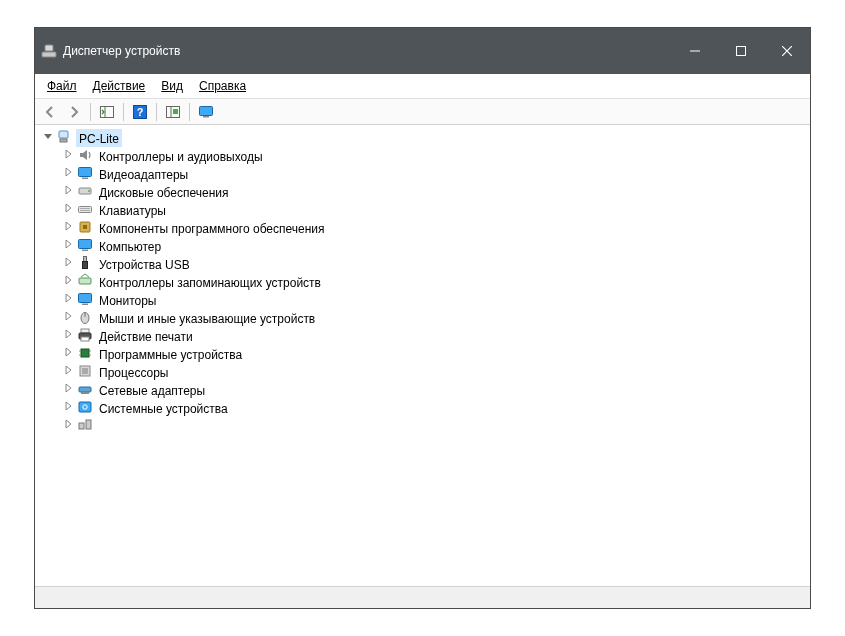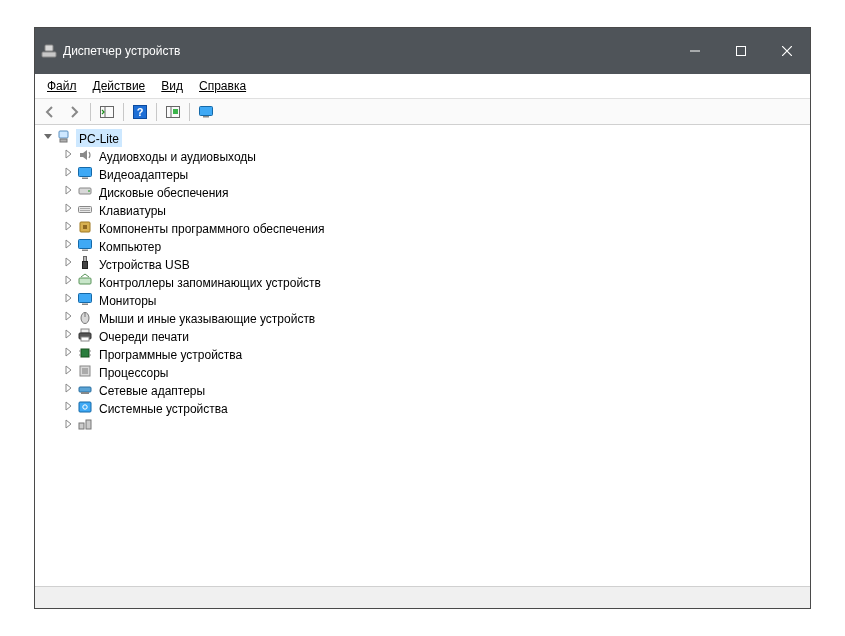--- a/index.html
+++ b/index.html
@@ -221,21 +221,21 @@
             <svg width="10" height="10" viewBox="0 0 10 10">
               <path d="M3 1 L8 5 L3 9 Z" fill="none" stroke="#888" stroke-width="1"></path>
             </svg>
           </span>
           <span class="node-icon">
             <svg width="16" height="16" viewBox="0 0 16 16">
               <path d="M3 6 L6 6 L10 3 L10 13 L6 10 L3 10 Z" fill="#8a8a8a"></path>
               <path d="M12 5 Q14 8 12 11" fill="none" stroke="#8a8a8a" stroke-width="1.2"></path>
             </svg>
           </span>
-          <span class="node-label">Аудиовходы и аудиовыходы</span>
+          <span class="node-label">Контроллеры и аудиовыходы</span>
         </div>
         <div class="tree-row level1">
           <span class="exp">
             <svg width="10" height="10" viewBox="0 0 10 10">
               <path d="M3 1 L8 5 L3 9 Z" fill="none" stroke="#888" stroke-width="1"></path>
             </svg>
           </span>
           <span class="node-icon">
             <svg width="16" height="16" viewBox="0 0 16 16">
               <rect x="1.5" y="2.5" width="13" height="9" rx="1" fill="#3fa9f5" stroke="#1569a8"></rect>
@@ -363,21 +363,21 @@
               <path d="M3 1 L8 5 L3 9 Z" fill="none" stroke="#888" stroke-width="1"></path>
             </svg>
           </span>
           <span class="node-icon">
             <svg width="16" height="16" viewBox="0 0 16 16">
               <rect x="4" y="2" width="8" height="4" fill="#eee" stroke="#888"></rect>
               <rect x="2" y="6" width="12" height="6" rx="1" fill="#555" stroke="#333"></rect>
               <rect x="4" y="10" width="8" height="4" fill="#fff" stroke="#888"></rect>
             </svg>
           </span>
-          <span class="node-label">Очереди печати</span>
+          <span class="node-label">Действие печати</span>
         </div>
         <div class="tree-row level1">
           <span class="exp">
             <svg width="10" height="10" viewBox="0 0 10 10">
               <path d="M3 1 L8 5 L3 9 Z" fill="none" stroke="#888" stroke-width="1"></path>
             </svg>
           </span>
           <span class="node-icon">
             <svg width="16" height="16" viewBox="0 0 16 16">
               <rect x="4" y="4" width="8" height="8" fill="#2a7e3e" stroke="#18521f"></rect>

